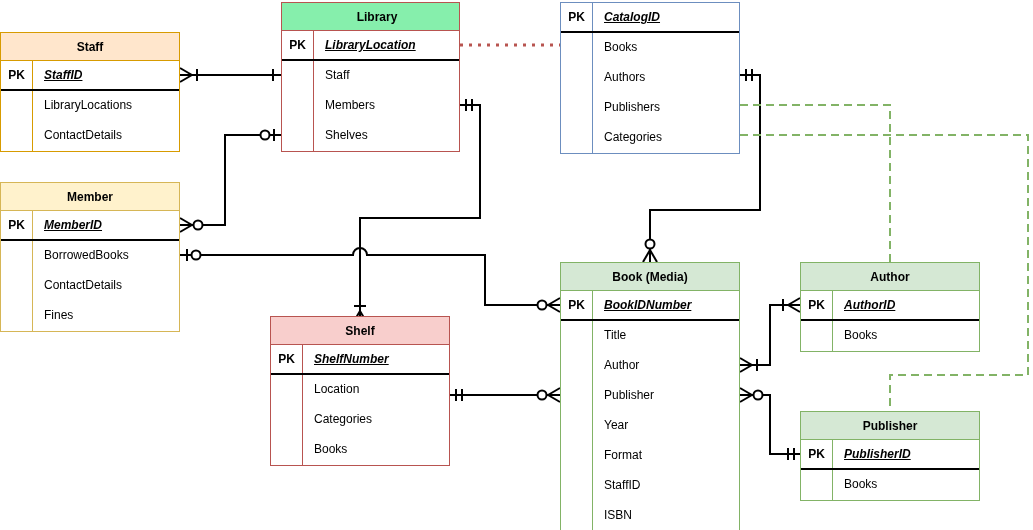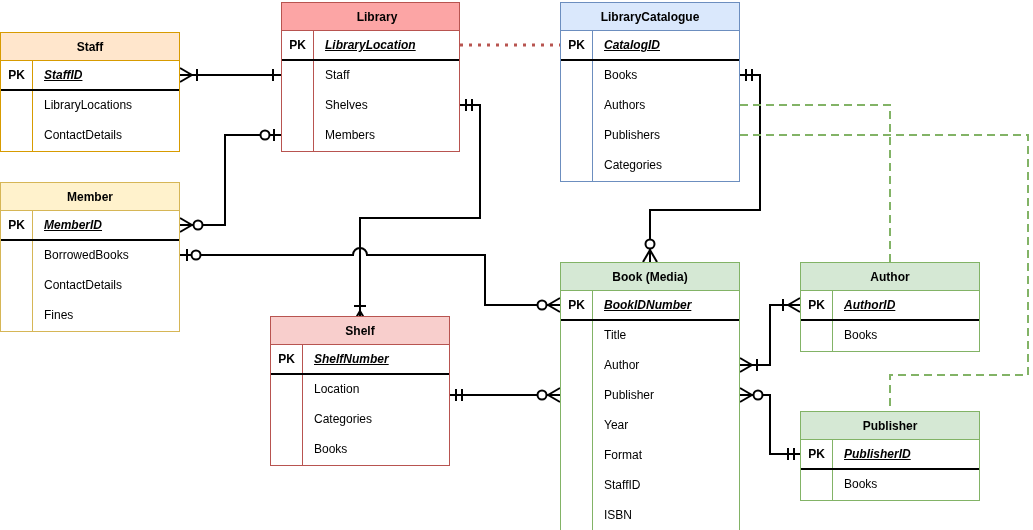--- a/index.html
+++ b/index.html
@@ -113,40 +113,39 @@
       <div class="row">
         <div class="pk-cell" style="border-right-color: rgb(215, 155, 0);"></div>
         <div class="val-cell">LibraryLocations</div>
       </div>
       <div class="row">
         <div class="pk-cell" style="border-right-color: rgb(215, 155, 0);"></div>
         <div class="val-cell">ContactDetails</div>
       </div>
     </div>
     <div class="entity" style="left: 281px; top: 2px; width: 179px; border-color: rgb(184, 84, 80);">
-      <div class="entity-header" style="background: #fca5a5; border-bottom-color: rgb(184, 84, 80); padding-left: 13px;">Library</div>
+      <div class="entity-header" style="background: #86efac; border-bottom-color: rgb(184, 84, 80); padding-left: 13px;">Library</div>
       <div class="row pk-row">
         <div class="pk-cell" style="border-right-color: rgb(184, 84, 80);">PK</div>
         <div class="val-cell pk-value">LibraryLocation</div>
       </div>
       <div class="row">
         <div class="pk-cell" style="border-right-color: rgb(184, 84, 80);"></div>
         <div class="val-cell">Staff</div>
       </div>
       <div class="row">
         <div class="pk-cell" style="border-right-color: rgb(184, 84, 80);"></div>
+        <div class="val-cell">Members</div>
+      </div>
+      <div class="row">
+        <div class="pk-cell" style="border-right-color: rgb(184, 84, 80);"></div>
         <div class="val-cell">Shelves</div>
       </div>
-      <div class="row">
-        <div class="pk-cell" style="border-right-color: rgb(184, 84, 80);"></div>
-        <div class="val-cell">Members</div>
-      </div>
     </div>
     <div class="entity" style="left: 560px; top: 2px; width: 180px; border-color: rgb(108, 142, 191);">
-      <div class="entity-header" style="background: rgb(218, 232, 252); border-bottom-color: rgb(108, 142, 191);">LibraryCatalogue</div>
       <div class="row pk-row">
         <div class="pk-cell" style="border-right-color: rgb(108, 142, 191);">PK</div>
         <div class="val-cell pk-value">CatalogID</div>
       </div>
       <div class="row">
         <div class="pk-cell" style="border-right-color: rgb(108, 142, 191);"></div>
         <div class="val-cell">Books</div>
       </div>
       <div class="row">
         <div class="pk-cell" style="border-right-color: rgb(108, 142, 191);"></div>

